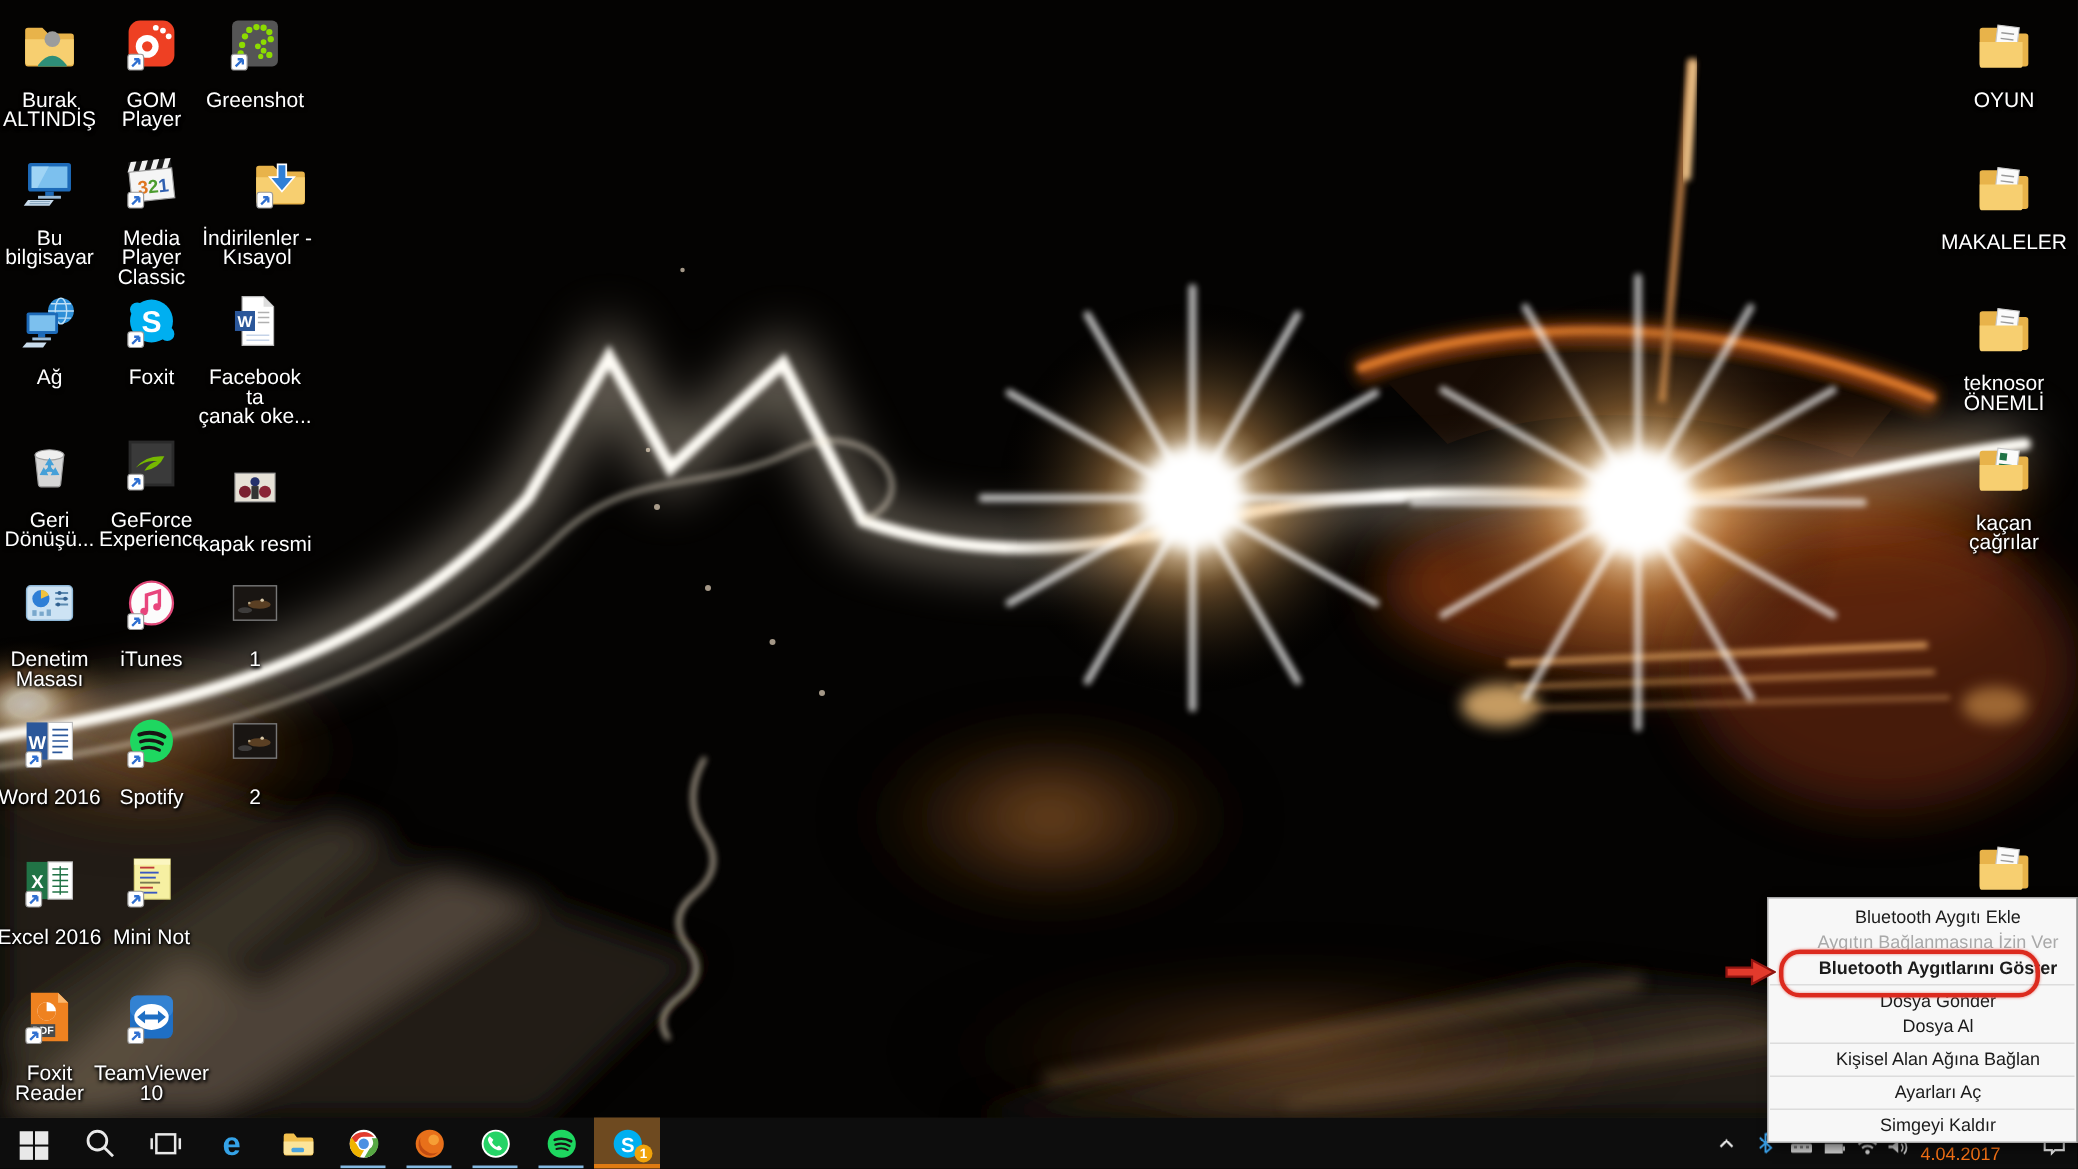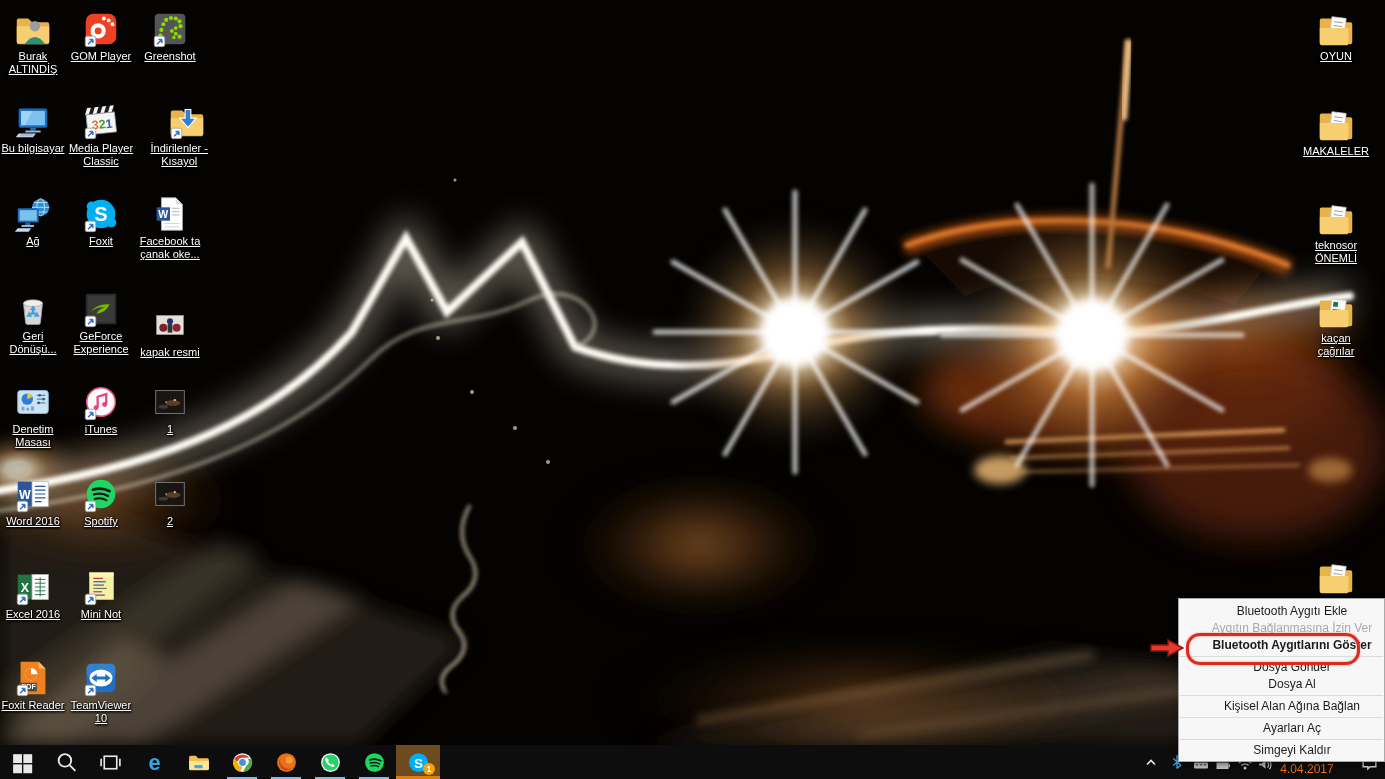--- a/index.html
+++ b/index.html
@@ -4,22 +4,22 @@
 <style>
   html,body{margin:0;padding:0;background:#111;}
   #screen{position:relative;width:1385px;height:779px;overflow:hidden;background:#040302;
           font-family:"Liberation Sans",sans-serif;-webkit-font-smoothing:antialiased;}
   #wallpaper{position:absolute;left:0;top:0;width:1385px;height:745px;display:block;}
 
   
   .dicon{position:absolute;width:76px;display:flex;flex-direction:column;align-items:center;cursor:default;}
   .dicon .gly{width:42px;height:42px;}
   .dicon .gly svg{width:42px;height:42px;display:block;}
-  .dicon .lbl{margin-top:0;font-size:11px;line-height:13px;color:#fff;text-align:center;white-space:pre-line;
-              text-shadow:0 1px 3px rgba(0,0,0,.95),1px 1px 2px rgba(0,0,0,.9),0 0 2px rgba(0,0,0,.9);text-decoration:underline;}
+  .dicon .lbl{margin-top:10px;font-size:14px;line-height:13px;color:#fff;text-align:center;white-space:pre-line;
+              text-shadow:0 1px 3px rgba(0,0,0,.95),1px 1px 2px rgba(0,0,0,.9),0 0 2px rgba(0,0,0,.9);}
 
   
   #context-menu{position:absolute;left:1178px;top:598px;width:207px;box-sizing:border-box;
                 background:#f7f7f7;border:1px solid #a8a8a8;box-shadow:3px 3px 7px rgba(0,0,0,.5);
                 padding:4px 0 2px 0;z-index:30;font-size:12px;color:#1b1b1b;}
   .menu-item{height:17px;line-height:17px;padding-left:21px;white-space:nowrap;text-align:center;}
   .menu-item.disabled{color:#a9a9a9;}
   .menu-item.bold{font-weight:bold;}
   .menu-sep{height:0;border-top:1px solid #dcdcdc;margin:2px 1px 2px 1px;}
 

